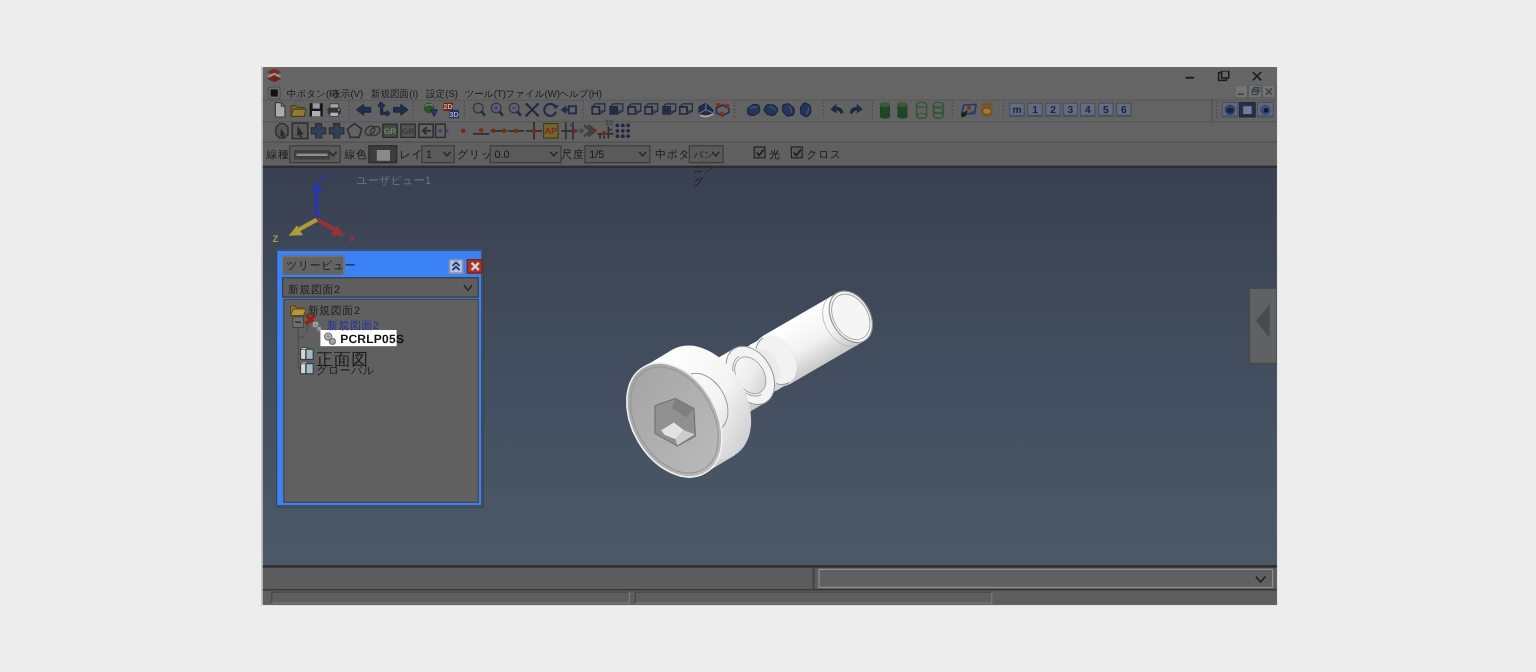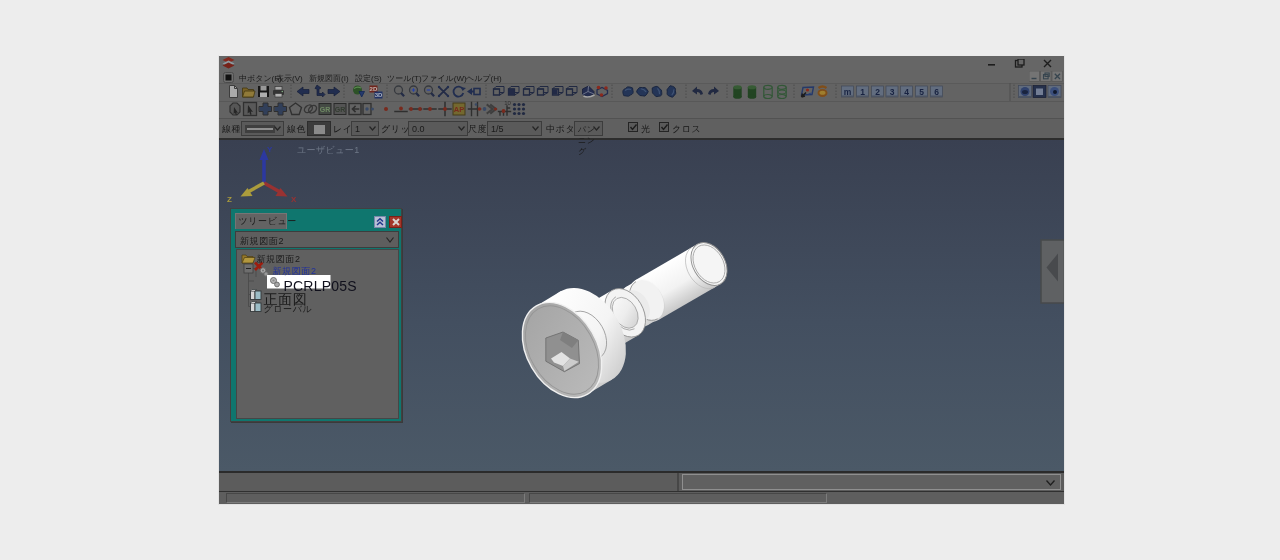--- a/index.html
+++ b/index.html
@@ -494,21 +494,21 @@
    <ellipse cx="343" cy="210" rx="32" ry="47.5" transform="rotate(-30.2 343 210)" fill="none" stroke="#969696" stroke-width="0.9"></ellipse>
    <polygon points="344,192 359.3,200.3 360.5,223.6 345.4,231.7 326.8,221.2 326.8,198" fill="#909090" stroke="#6a6a6a" stroke-width="0.8"></polygon>
    <polygon points="344,192 359.3,200.3 353,208 341,200" fill="#7f7f7f"></polygon>
    <polygon points="332,218.5 342.5,212 351,218.5 344,226 335,222.5" fill="#e2e2e2"></polygon>
    <polygon points="351,218.5 359.8,221.8 345.4,231 344,226" fill="#cccccc"></polygon>
   </g>
 
   <rect x="822" y="100" width="23.5" height="63" fill="#5f6163" stroke="#47494b" stroke-width="1.5"></rect>
   <polygon points="827.5,127.5 839,113.5 839,141.5" fill="#484a4d"></polygon>
  </svg>
- <div class="abs" style="left:10.5px;top:152px;width:172px;height:214px;background:#0f766e;border:1px solid #414141;box-shadow:1px 1px 0 #3a3a3a">
+ <div class="abs" style="left:10.5px;top:152px;width:172px;height:214px;background:#3b82f6;border:1px solid #414141;box-shadow:1px 1px 0 #3a3a3a">
   <div class="abs" style="left:4px;top:4px;width:52px;height:16px;border:1px solid #757575;border-bottom:none;background:#636363"></div>
   <div class="t" style="left:8px;top:6px;font-size:9px"><span class="cjk">ツリービュー</span></div>
   <div class="abs" style="left:143.5px;top:6.5px;width:12px;height:12px;background:#b8c0d4;border:1px solid #7888ac">
    <svg width="10" height="10" viewBox="0 0 10 10" style="position:absolute;left:0;top:0">
     <path d="M2 4.5 L5 1.8 L8 4.5 M2 8 L5 5.3 L8 8" fill="none" stroke="#20368c" stroke-width="1.5"></path>
    </svg>
   </div>
   <div class="abs" style="left:158.5px;top:6.5px;width:12.5px;height:12px;background:#a33629;border:1px solid #7c2018">
    <svg width="10" height="10" viewBox="0 0 10 10" style="position:absolute;left:0.5px;top:0.5px">
     <path d="M2 2 L8 8 M8 2 L2 8" stroke="#d8d4d0" stroke-width="2"></path>
@@ -553,21 +553,21 @@
      <path d="M0.5 1 L2 -0.5 H6.5 L5 1" fill="#c8c8c8" stroke="#33393b" stroke-width="0.7"></path>
     </g>
     <g transform="translate(13,52)">
      <rect x="0.5" y="1" width="4.5" height="8.5" fill="#d6d6d6" stroke="#33393b" stroke-width="0.9"></rect>
      <rect x="5" y="1" width="6" height="8.5" fill="#9cbdc6" stroke="#33393b" stroke-width="0.9"></rect>
      <path d="M0.5 1 L2 -0.5 H6.5 L5 1" fill="#c8c8c8" stroke="#33393b" stroke-width="0.7"></path>
     </g>
    </svg>
    <div class="t" style="left:20px;top:3px;font-size:9px"><span class="cjk">新規図面2</span></div>
    <div class="t" style="left:36px;top:15px;font-size:9px;color:#1f2f9e"><span class="cjk">新規図面2</span></div>
-   <div class="t" style="left:47px;top:28px;font-size:14px;color:#10101c;font-weight:normal;letter-spacing:0.2px">PCRLP05S</div>
+   <div class="t" style="left:47px;top:28px;font-size:10px;color:#10101c;font-weight:bold;letter-spacing:0.2px">PCRLP05S</div>
    <div class="t" style="left:27px;top:41px;font-size:14px"><span class="cjk">正面図</span></div>
    <div class="t" style="left:27px;top:53px;font-size:9px"><span class="cjk">グローバル</span></div>
   </div>
  </div>
  <div class="abs" style="left:458px;top:417px;width:2px;height:18px;background:#474747"></div>
  <div class="abs" style="left:463px;top:417.5px;width:379px;height:16px;background:#606060;border:1px solid #8f8f8f">
   <svg style="position:absolute;right:5px;top:5px" width="9" height="6" viewBox="0 0 9 6">
         <path d="M0.5 0.5 L4.5 5 L8.5 0.5" fill="none" stroke="#1f1f1f" stroke-width="1.3"></path>
       </svg>
  </div>

